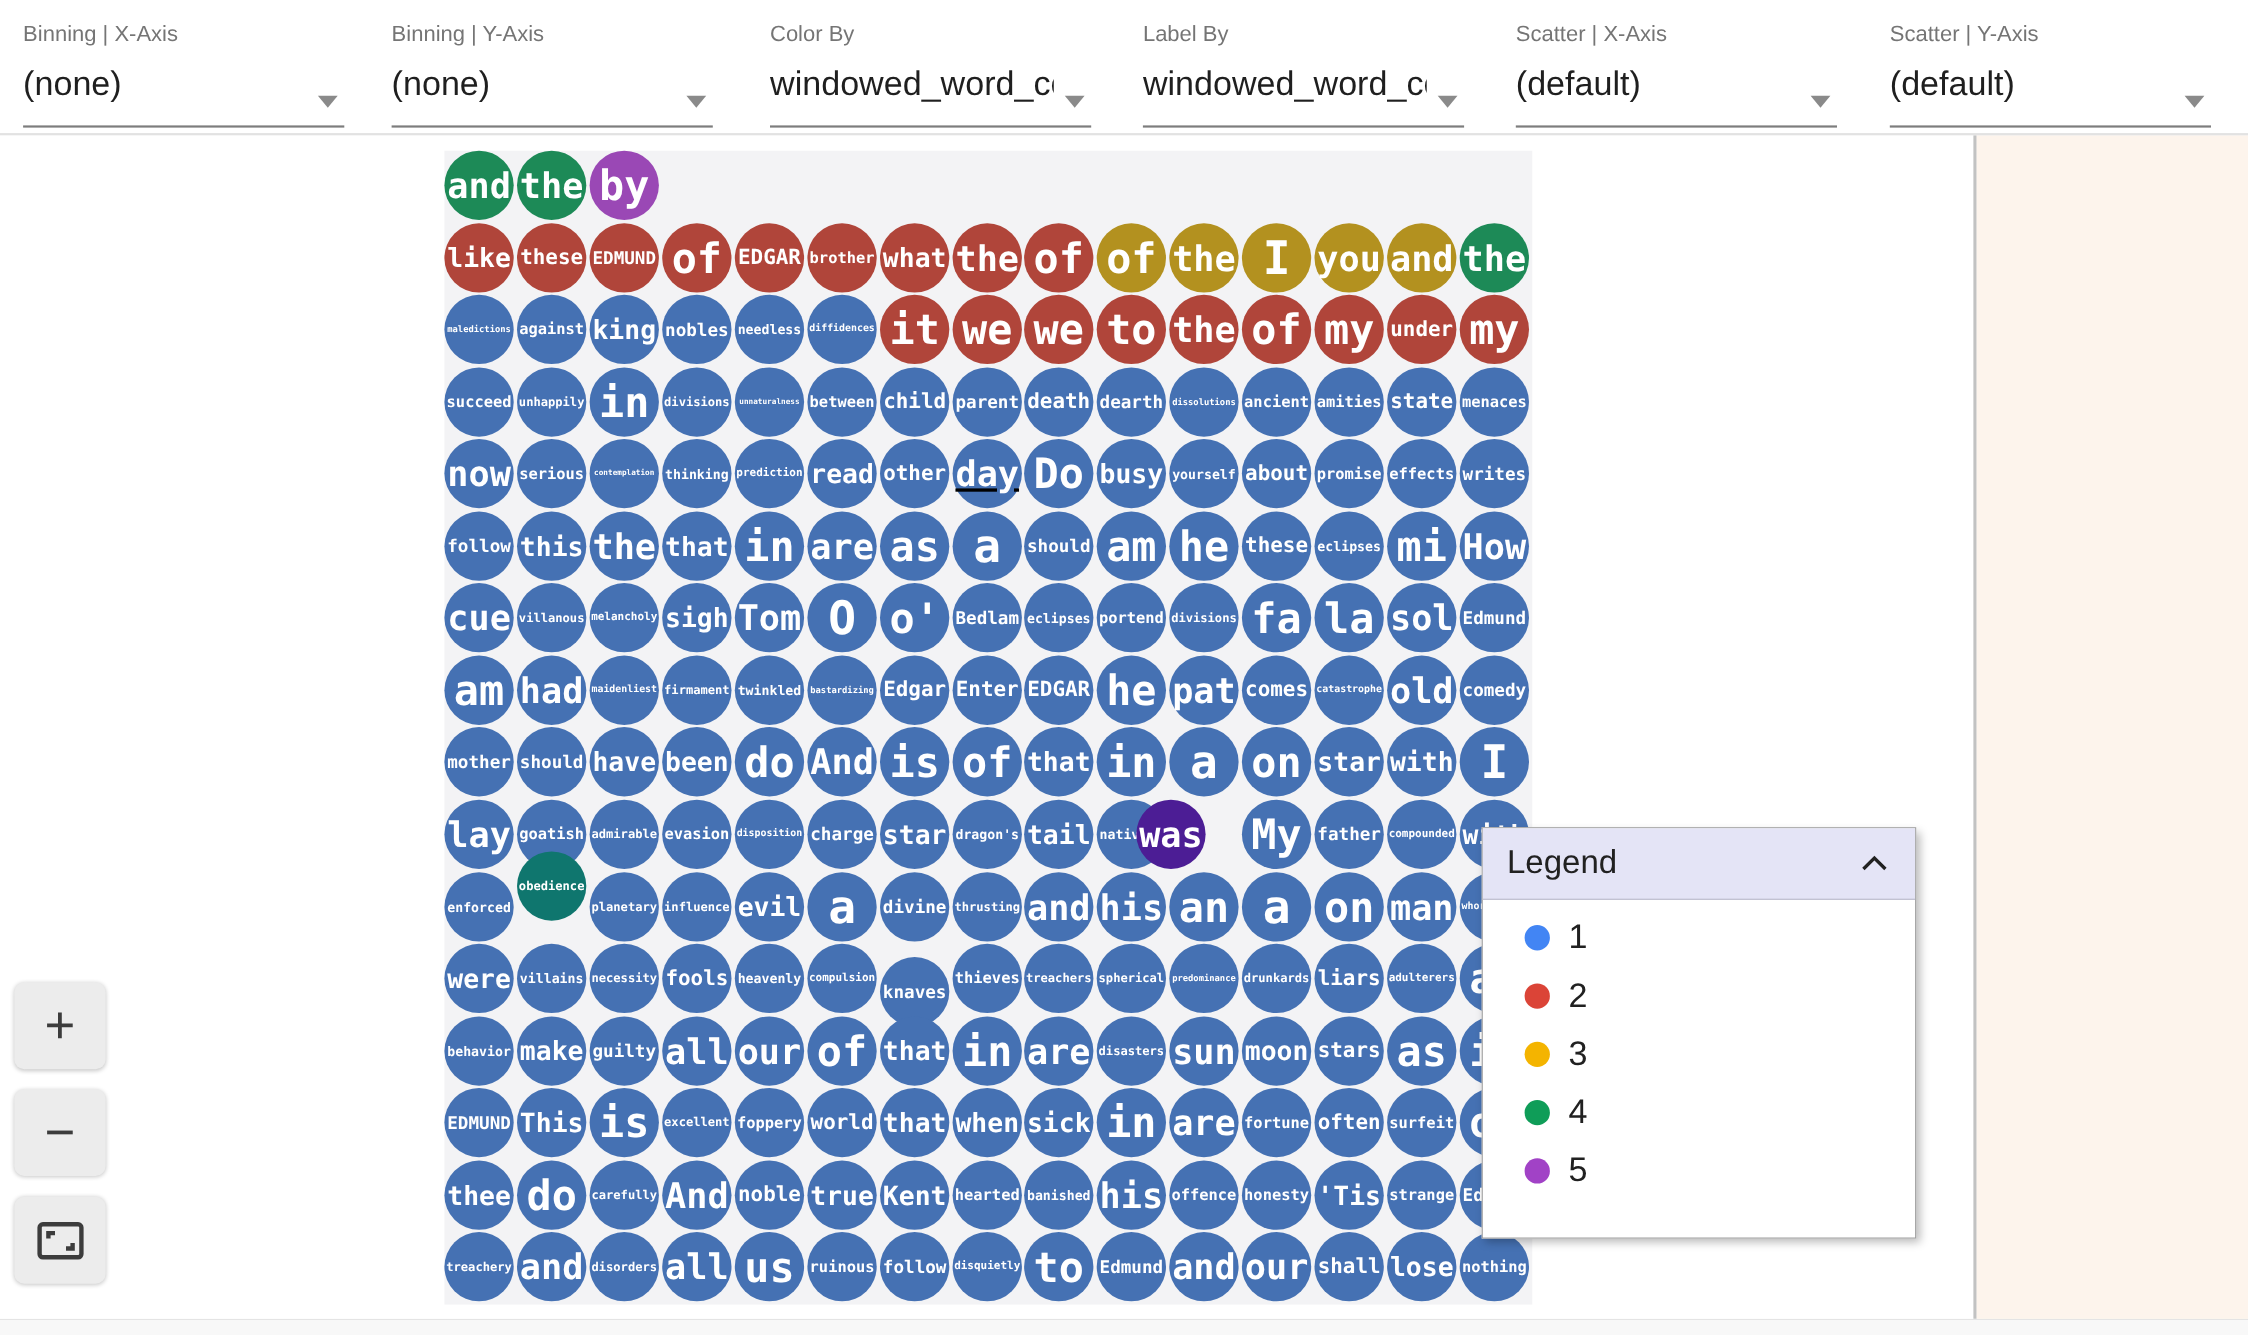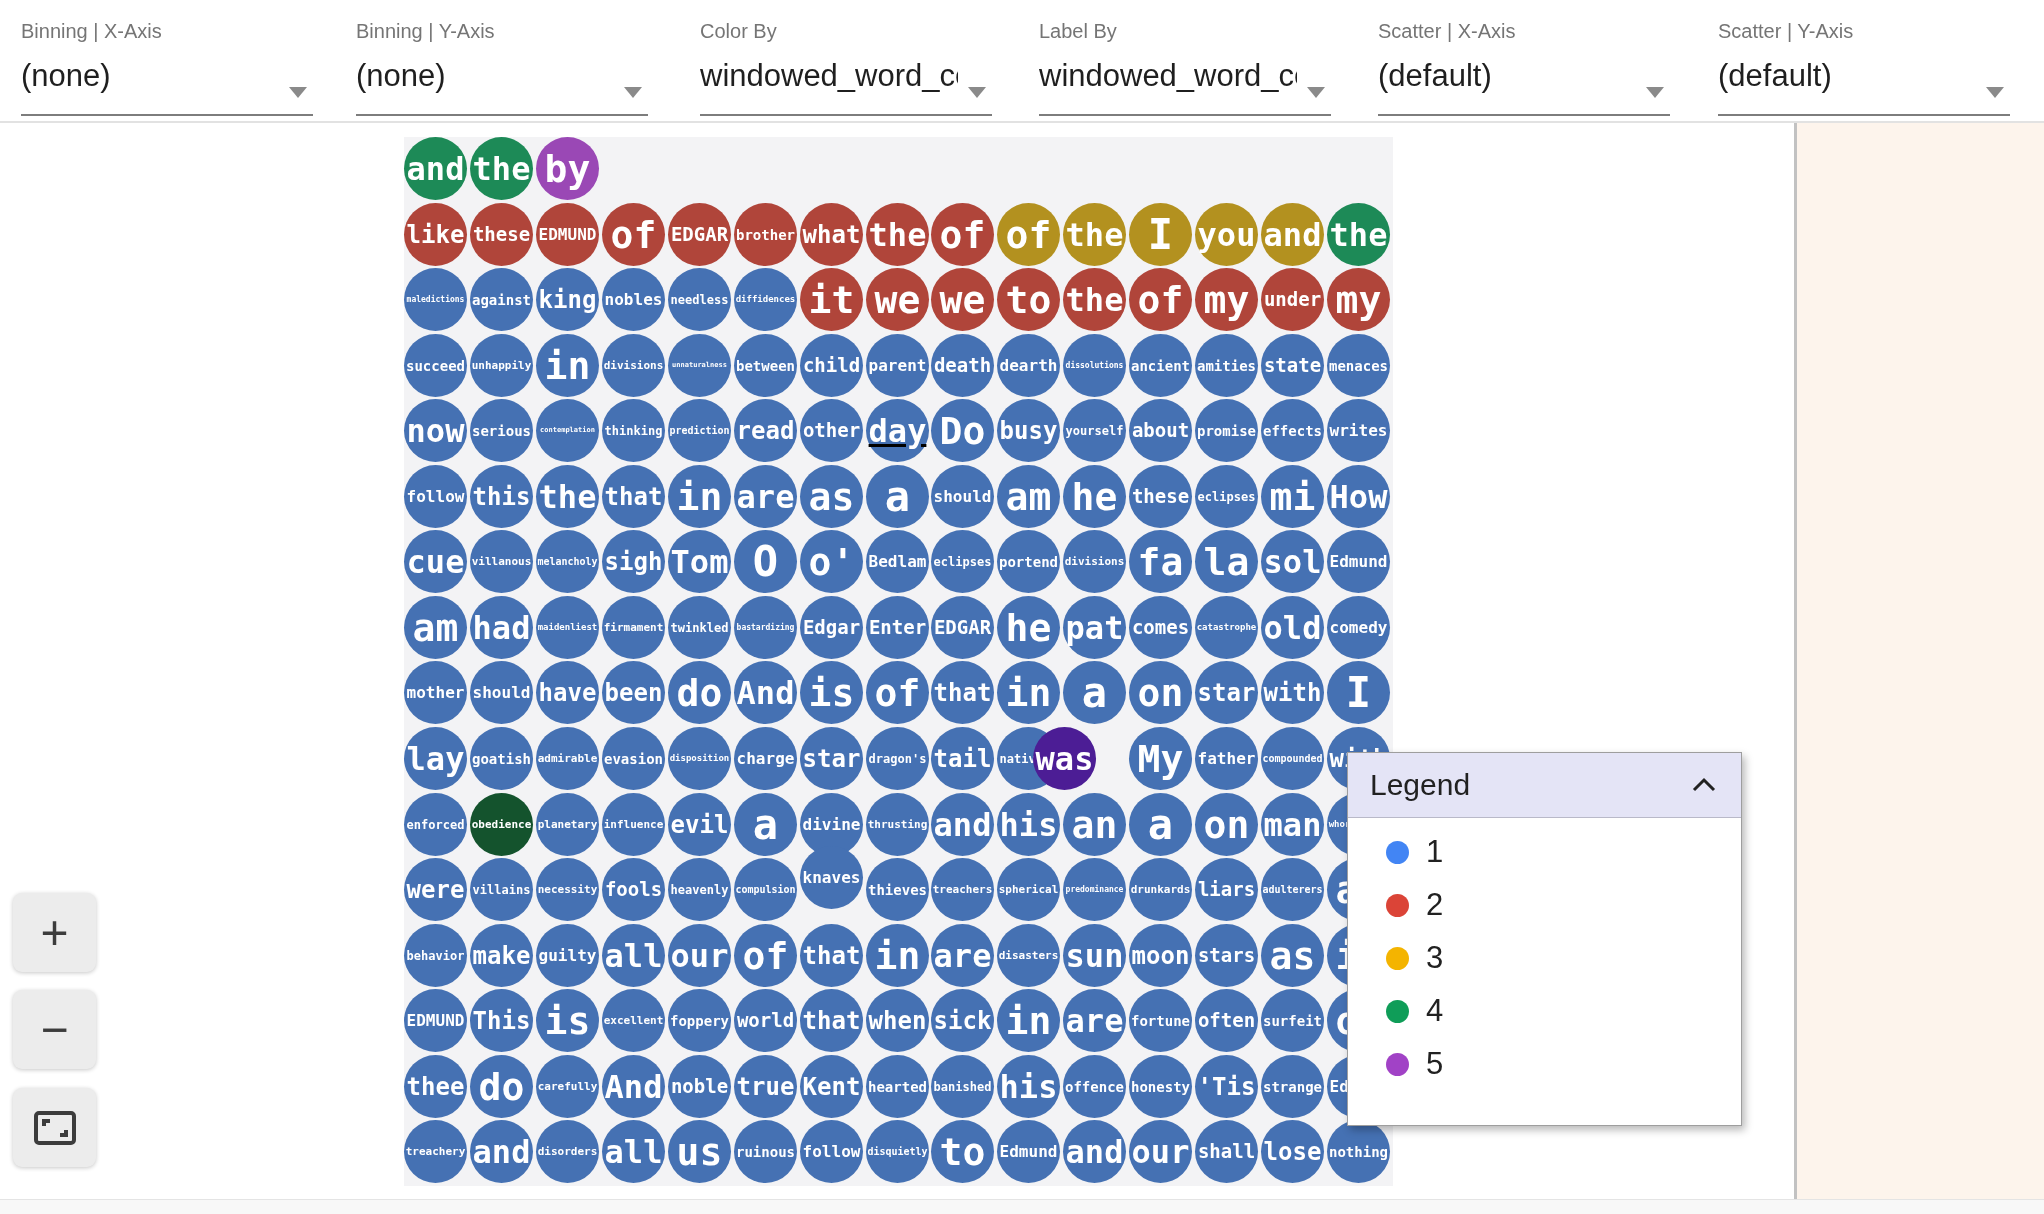--- a/index.html
+++ b/index.html
@@ -521,21 +521,21 @@
       </div>
       <div class="bubble" style="left: 857px; top: 590px; background: rgb(69, 113, 179);">
         <span style="font-size: 10px;">compounded</span>
       </div>
       <div class="bubble" style="left: 923px; top: 590px; background: rgb(69, 113, 179);">
         <span style="font-size: 24px;">with</span>
       </div>
       <div class="bubble" style="left: 0px; top: 656px; background: rgb(69, 113, 179);">
         <span style="font-size: 12px;">enforced</span>
       </div>
-      <div class="bubble" style="left: 66px; top: 656px; background: #14532d;">
+      <div class="bubble" style="left: 66px; top: 637px; background: #0f766e;">
         <span style="font-size: 11px;">obedience</span>
       </div>
       <div class="bubble" style="left: 132px; top: 656px; background: rgb(69, 113, 179);">
         <span style="font-size: 11px;">planetary</span>
       </div>
       <div class="bubble" style="left: 198px; top: 656px; background: rgb(69, 113, 179);">
         <span style="font-size: 11px;">influence</span>
       </div>
       <div class="bubble" style="left: 264px; top: 656px; background: rgb(69, 113, 179);">
         <span style="font-size: 24px;">evil</span>
@@ -581,21 +581,21 @@
       </div>
       <div class="bubble" style="left: 198px; top: 721px; background: rgb(69, 113, 179);">
         <span style="font-size: 19px;">fools</span>
       </div>
       <div class="bubble" style="left: 264px; top: 721px; background: rgb(69, 113, 179);">
         <span style="font-size: 12px;">heavenly</span>
       </div>
       <div class="bubble" style="left: 330px; top: 721px; background: rgb(69, 113, 179);">
         <span style="font-size: 10px;">compulsion</span>
       </div>
-      <div class="bubble" style="left: 396px; top: 709px; background: rgb(69, 113, 179);">
+      <div class="bubble" style="left: 396px; top: 733px; background: rgb(69, 113, 179);">
         <span style="font-size: 16px;">knaves</span>
       </div>
       <div class="bubble" style="left: 462px; top: 721px; background: rgb(69, 113, 179);">
         <span style="font-size: 14px;">thieves</span>
       </div>
       <div class="bubble" style="left: 527px; top: 721px; background: rgb(69, 113, 179);">
         <span style="font-size: 11px;">treachers</span>
       </div>
       <div class="bubble" style="left: 593px; top: 721px; background: rgb(69, 113, 179);">
         <span style="font-size: 11px;">spherical</span>

